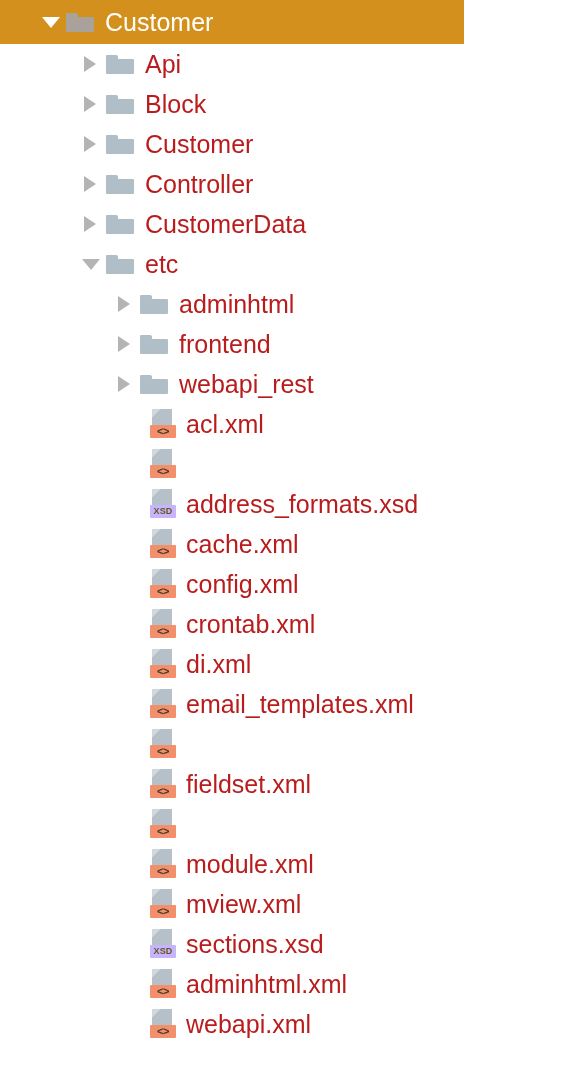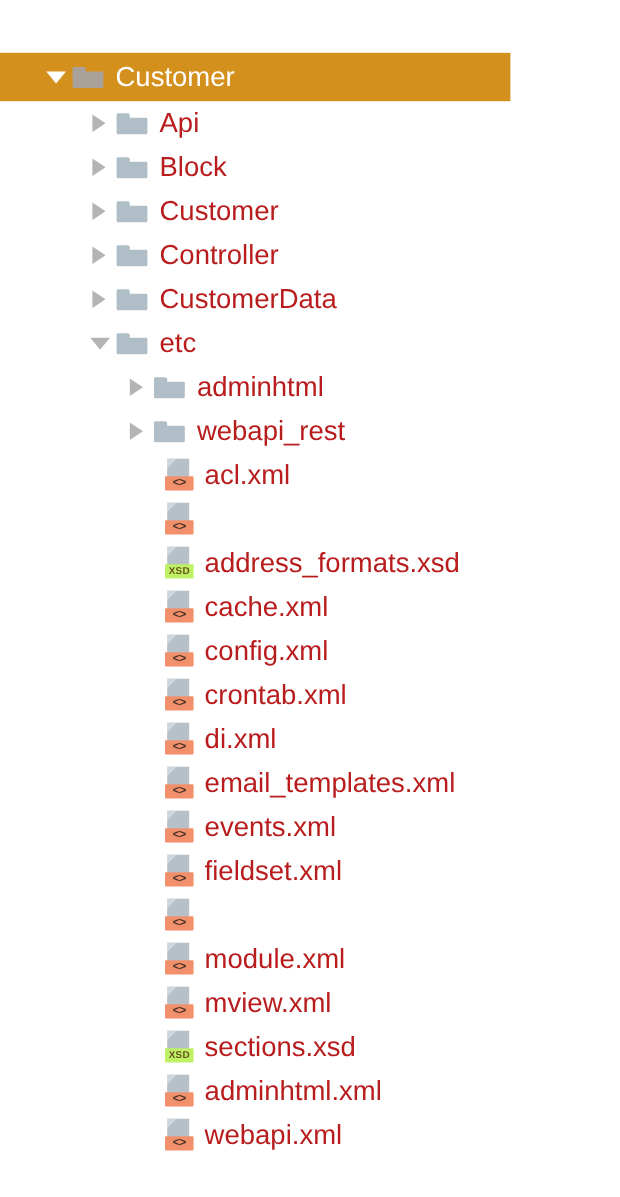--- a/index.html
+++ b/index.html
@@ -10,21 +10,20 @@
   body {
     width: 564px;
     height: 1088px;
     font-family: "Liberation Sans", "DejaVu Sans", sans-serif;
     overflow: hidden;
     -webkit-font-smoothing: antialiased;
   }
 
   #tree {
     width: 464px;
-    margin-top: 48px;
   }
 
   .row {
     display: flex;
     align-items: center;
     height: 40px;
     box-sizing: border-box;
     white-space: nowrap;
   }
   .row.selected {
@@ -134,21 +133,21 @@
     letter-spacing: 0.2px;
     font-family: "Liberation Sans", "DejaVu Sans", sans-serif;
   }
   .fileicon .badge.xml {
     background: #f2906b;
     color: #4a3328;
     font-size: 11px;
     letter-spacing: -0.5px;
   }
   .fileicon .badge.xsd {
-    background: #bef264;
+    background: #c4b5fd;
     color: #6b5320;
   }
 
   
   .label {
     font-size: 25px;
     color: #b91c1c;
     line-height: 1;
   }
   .row.selected .label {
@@ -249,20 +248,31 @@
     </div>
     <div class="row lvl2">
       <span class="indent"></span>
       <span class="twisty collapsed">
         <i></i>
       </span>
       <span class="folder">
         <span class="tab"></span>
         <span class="body"></span>
       </span>
+      <span class="label">frontend</span>
+    </div>
+    <div class="row lvl2">
+      <span class="indent"></span>
+      <span class="twisty collapsed">
+        <i></i>
+      </span>
+      <span class="folder">
+        <span class="tab"></span>
+        <span class="body"></span>
+      </span>
       <span class="label">webapi_rest</span>
     </div>
     <div class="row lvl2f">
       <span class="indent"></span>
       <span class="fileicon">
         <span class="page"></span>
         <span class="fold"></span>
         <span class="notch"></span>
         <span class="badge xml">&lt;&gt;</span>
       </span>
@@ -338,21 +348,20 @@
       <span class="label">email_templates.xml</span>
     </div>
     <div class="row lvl2f">
       <span class="indent"></span>
       <span class="fileicon">
         <span class="page"></span>
         <span class="fold"></span>
         <span class="notch"></span>
         <span class="badge xml">&lt;&gt;</span>
       </span>
-      <span class="label">events.xml</span>
     </div>
     <div class="row lvl2f">
       <span class="indent"></span>
       <span class="fileicon">
         <span class="page"></span>
         <span class="fold"></span>
         <span class="notch"></span>
         <span class="badge xml">&lt;&gt;</span>
       </span>
       <span class="label">fieldset.xml</span>

